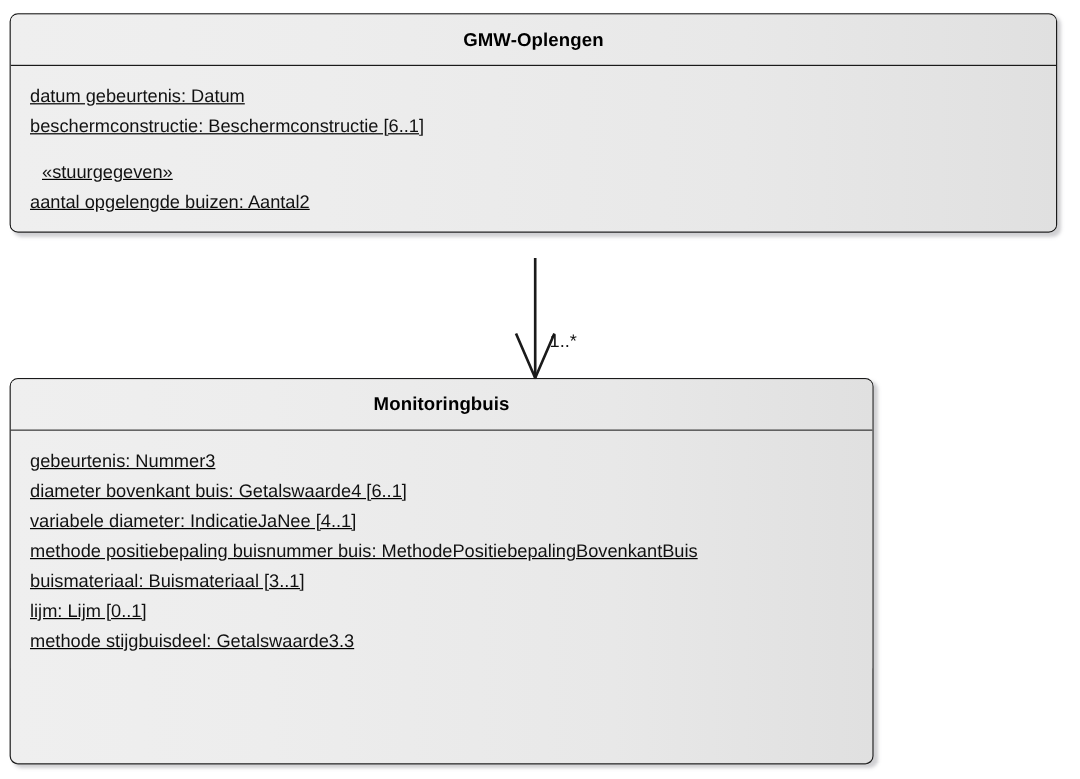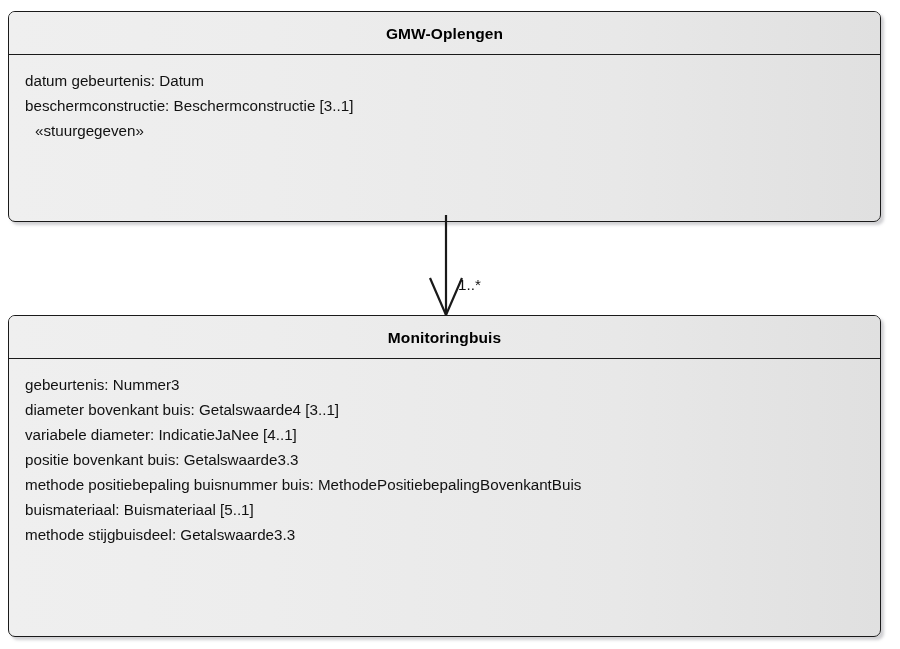--- a/index.html
+++ b/index.html
@@ -44,45 +44,47 @@
     color: #000000;
     border-bottom: 1.6px solid #1a1a1a;
     background: linear-gradient(to right, #efefef 0%, #ededed 30%, #e8e8e8 70%, #e0e0e0 100%);
     letter-spacing: 0.1px;
   }
 
   .uml-class-body {
     box-sizing: border-box;
     padding: 13px 0 10px 16px;
     background: linear-gradient(to right, #efefef 0%, #ededed 30%, #e8e8e8 70%, #e0e0e0 100%);
+    text-decoration: underline;
   }
 
   .uml-attribute {
     font-size: 15.2px;
     color: #111111;
     line-height: 25px;
     white-space: nowrap;
   }
 
   .uml-attribute.stereotype {
     padding-left: 10px;
+    margin-top: 13px;
   }
 
   
   #class-gmw-oplengen {
     left: 8px;
     top: 11px;
     width: 873px;
-    height: 211px;
+    height: 183px;
   }
 
   #class-monitoringbuis {
     left: 8px;
     top: 315px;
-    width: 873px;
+    width: 720px;
     height: 322px;
   }
 
   
   #association-connector {
     position: absolute;
     left: 395px;
     top: 215px;
     width: 140px;
     height: 110px;
@@ -100,37 +102,38 @@
 </style>
 </head>
 <body>
 
 <div id="diagram-canvas">
 
   <div class="uml-class" id="class-gmw-oplengen">
     <div class="uml-class-header">GMW-Oplengen</div>
     <div class="uml-class-body">
       <div class="uml-attribute">datum gebeurtenis: Datum</div>
-      <div class="uml-attribute">beschermconstructie: Beschermconstructie [3..1]</div>
+      <div class="uml-attribute">beschermconstructie: Beschermconstructie [6..1]</div>
       <div class="uml-attribute stereotype">«stuurgegeven»</div>
+      <div class="uml-attribute">aantal opgelengde buizen: Aantal2</div>
     </div>
   </div>
 
   <svg id="association-connector" viewBox="0 0 140 110">
     <line x1="51" y1="0" x2="51" y2="100" stroke="#1a1a1a" stroke-width="2.2"></line>
     <polyline points="35,63 51,100 67,63" fill="none" stroke="#1a1a1a" stroke-width="2.2" stroke-linejoin="miter"></polyline>
   </svg>
   <div class="mult-label">1..*</div>
 
   <div class="uml-class" id="class-monitoringbuis">
     <div class="uml-class-header">Monitoringbuis</div>
     <div class="uml-class-body">
       <div class="uml-attribute">gebeurtenis: Nummer3</div>
-      <div class="uml-attribute">diameter bovenkant buis: Getalswaarde4 [3..1]</div>
+      <div class="uml-attribute">diameter bovenkant buis: Getalswaarde4 [6..1]</div>
       <div class="uml-attribute">variabele diameter: IndicatieJaNee [4..1]</div>
-      <div class="uml-attribute">positie bovenkant buis: Getalswaarde3.3</div>
       <div class="uml-attribute">methode positiebepaling buisnummer buis: MethodePositiebepalingBovenkantBuis</div>
-      <div class="uml-attribute">buismateriaal: Buismateriaal [5..1]</div>
+      <div class="uml-attribute">buismateriaal: Buismateriaal [3..1]</div>
+      <div class="uml-attribute">lijm: Lijm [0..1]</div>
       <div class="uml-attribute">methode stijgbuisdeel: Getalswaarde3.3</div>
     </div>
   </div>
 
 </div>
 
 </body></html>

